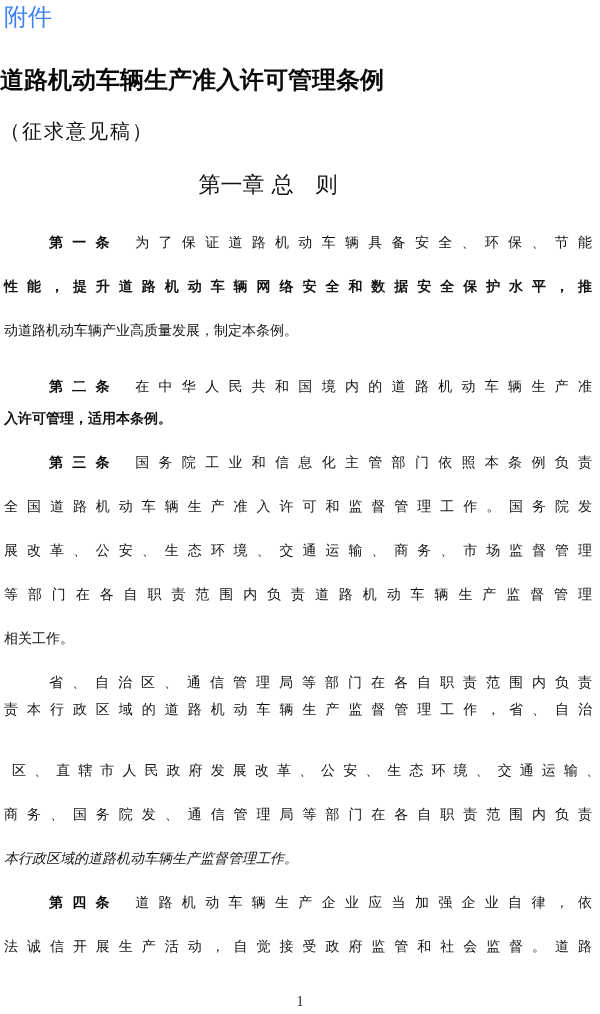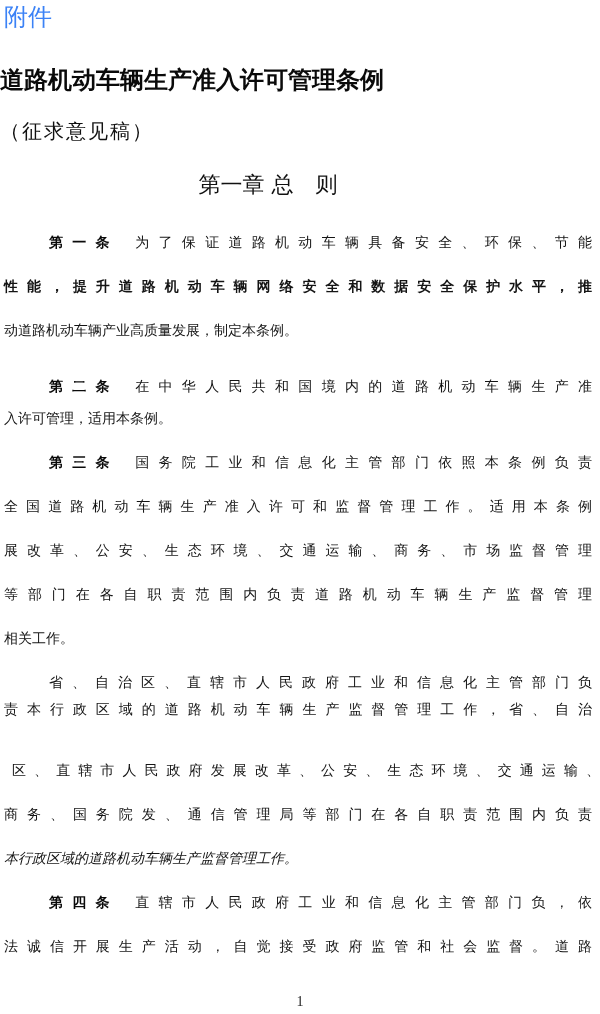--- a/index.html
+++ b/index.html
@@ -114,34 +114,34 @@
 
   <div class="chapter-heading">第一章 总　则</div>
 
   <div class="body-text">
 
     <div class="line indent" style="top:227px;"><span class="article-no">第一条</span><span> </span><span>为了保证道路机动车辆具备安全、环保、节能</span></div>
     <div class="line" style="top:271px;font-weight:bold;">性能，提升道路机动车辆网络安全和数据安全保护水平，推</div>
     <div class="line last" style="top:315px;">动道路机动车辆产业高质量发展，制定本条例。</div>
 
     <div class="line indent" style="top:359px;margin-top:12px;"><span class="article-no">第二条</span><span> </span><span>在中华人民共和国境内的道路机动车辆生产准</span></div>
-    <div class="line last" style="top:403px;">入许可管理，适用本条例。</div>
+    <div class="line last" style="top:403px;font-weight:bold;">入许可管理，适用本条例。</div>
 
     <div class="line indent" style="top:447px;"><span class="article-no">第三条</span><span> </span><span>国务院工业和信息化主管部门依照本条例负责</span></div>
-    <div class="line" style="top:491px;">全国道路机动车辆生产准入许可和监督管理工作。适用本条例</div>
+    <div class="line" style="top:491px;">全国道路机动车辆生产准入许可和监督管理工作。国务院发</div>
     <div class="line" style="top:535px;">展改革、公安、生态环境、交通运输、商务、市场监督管理</div>
     <div class="line" style="top:579px;">等部门在各自职责范围内负责道路机动车辆生产监督管理</div>
     <div class="line last" style="top:623px;">相关工作。</div>
 
-    <div class="line indent" style="top:667px;">省、自治区、直辖市人民政府工业和信息化主管部门负</div>
+    <div class="line indent" style="top:667px;">省、自治区、通信管理局等部门在各自职责范围内负责</div>
     <div class="line" style="top:694px;">责本行政区域的道路机动车辆生产监督管理工作，省、自治</div>
     <div class="line" style="top:755px;margin-left:8px;">区、直辖市人民政府发展改革、公安、生态环境、交通运输、</div>
     <div class="line" style="top:799px;">商务、国务院发、通信管理局等部门在各自职责范围内负责</div>
     <div class="line last" style="top:843px;font-style:italic;">本行政区域的道路机动车辆生产监督管理工作。</div>
 
-    <div class="line indent" style="top:887px;"><span class="article-no">第四条</span><span> </span><span>直辖市人民政府工业和信息化主管部门负，依</span></div>
+    <div class="line indent" style="top:887px;"><span class="article-no">第四条</span><span> </span><span>道路机动车辆生产企业应当加强企业自律，依</span></div>
     <div class="line" style="top:931px;">法诚信开展生产活动，自觉接受政府监管和社会监督。道路</div>
 
   </div>
 
   <div class="page-number">1</div>
 
 </div>
 
 </body></html>

